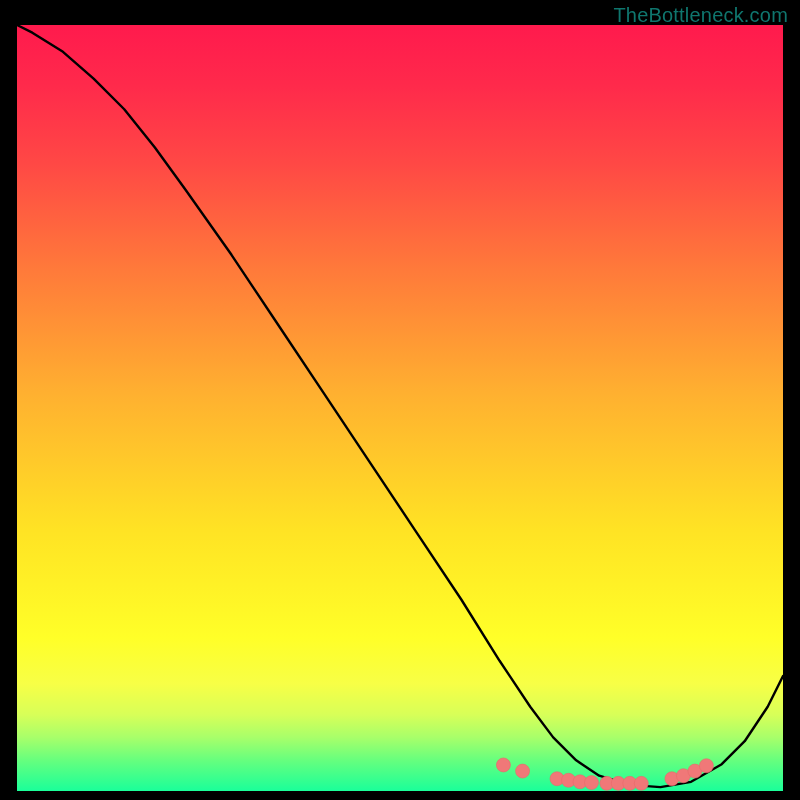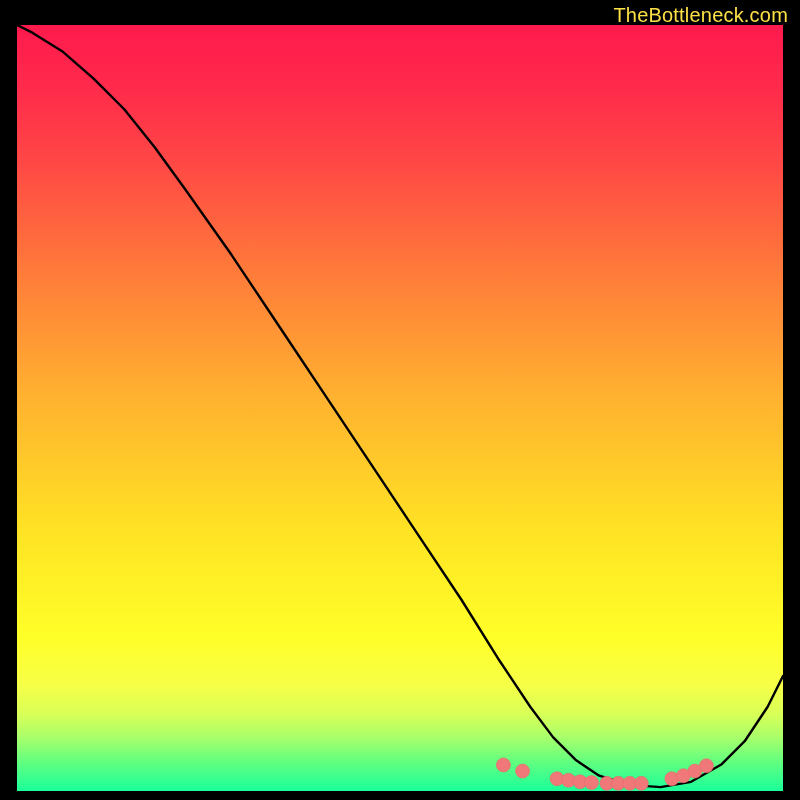--- a/index.html
+++ b/index.html
@@ -14,21 +14,21 @@
     position: relative;
     width: 800px;
     height: 800px;
   }
   .watermark {
     position: absolute;
     top: 4px;
     right: 12px;
     font-family: Arial, Helvetica, sans-serif;
     font-size: 20px;
-    color: #fde047;
+    color: #0f766e;
     letter-spacing: 0.2px;
     z-index: 50;
   }
   
   .plot-area {
     position: absolute;
     left: 17px;
     top: 25px;
     width: 766px;
     height: 766px;

